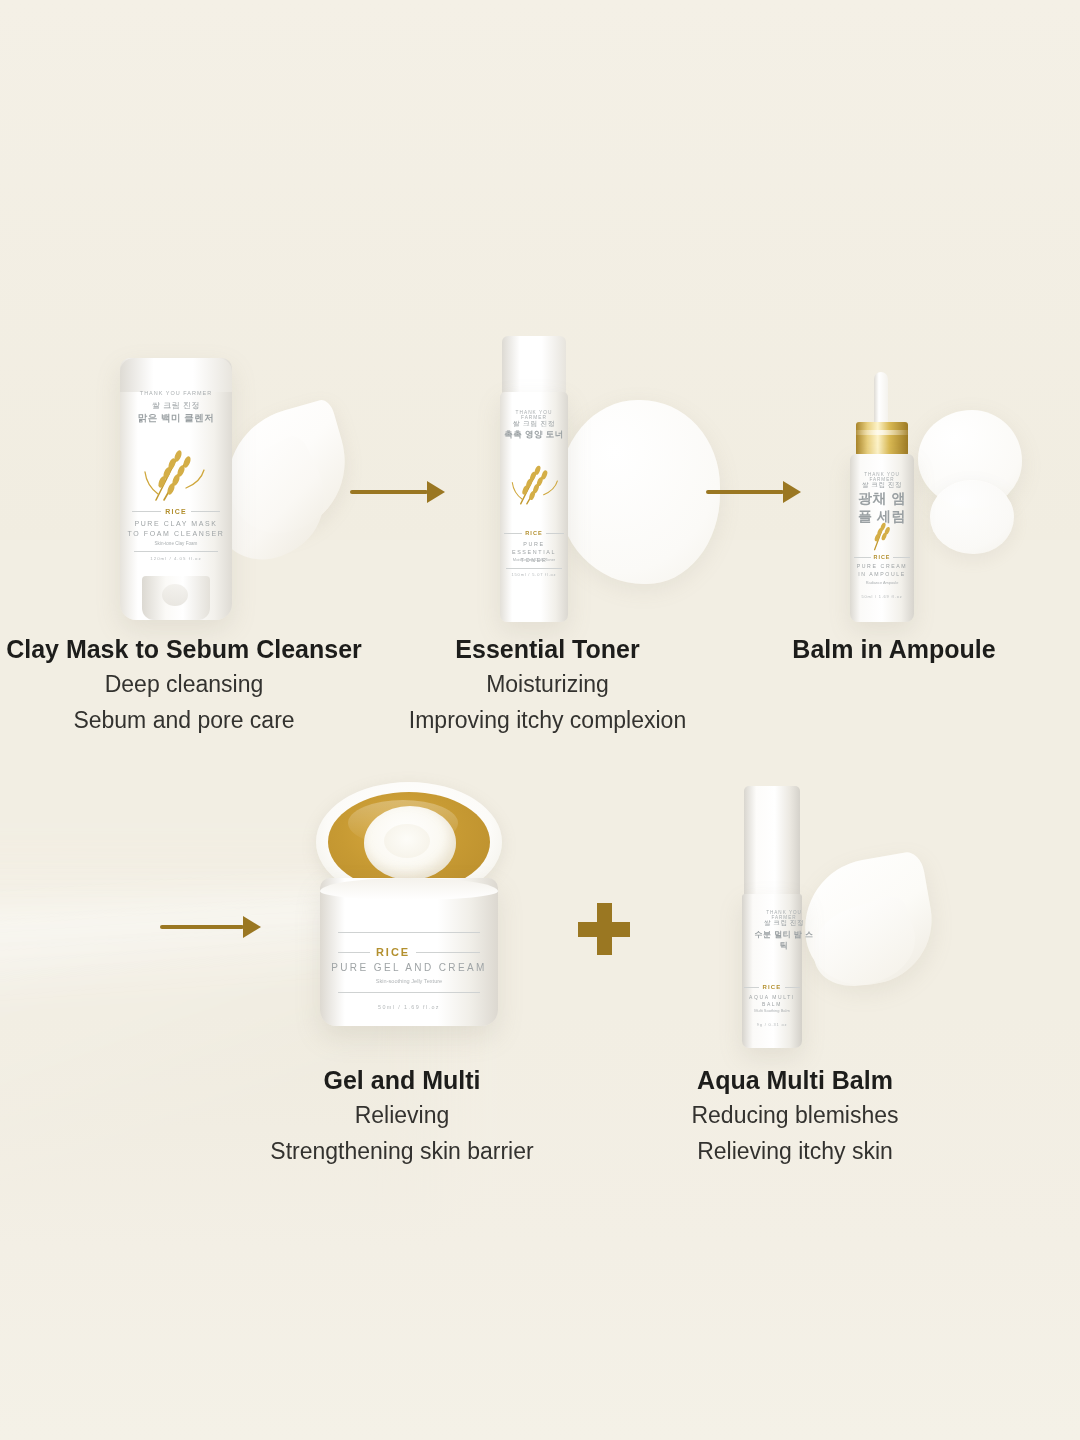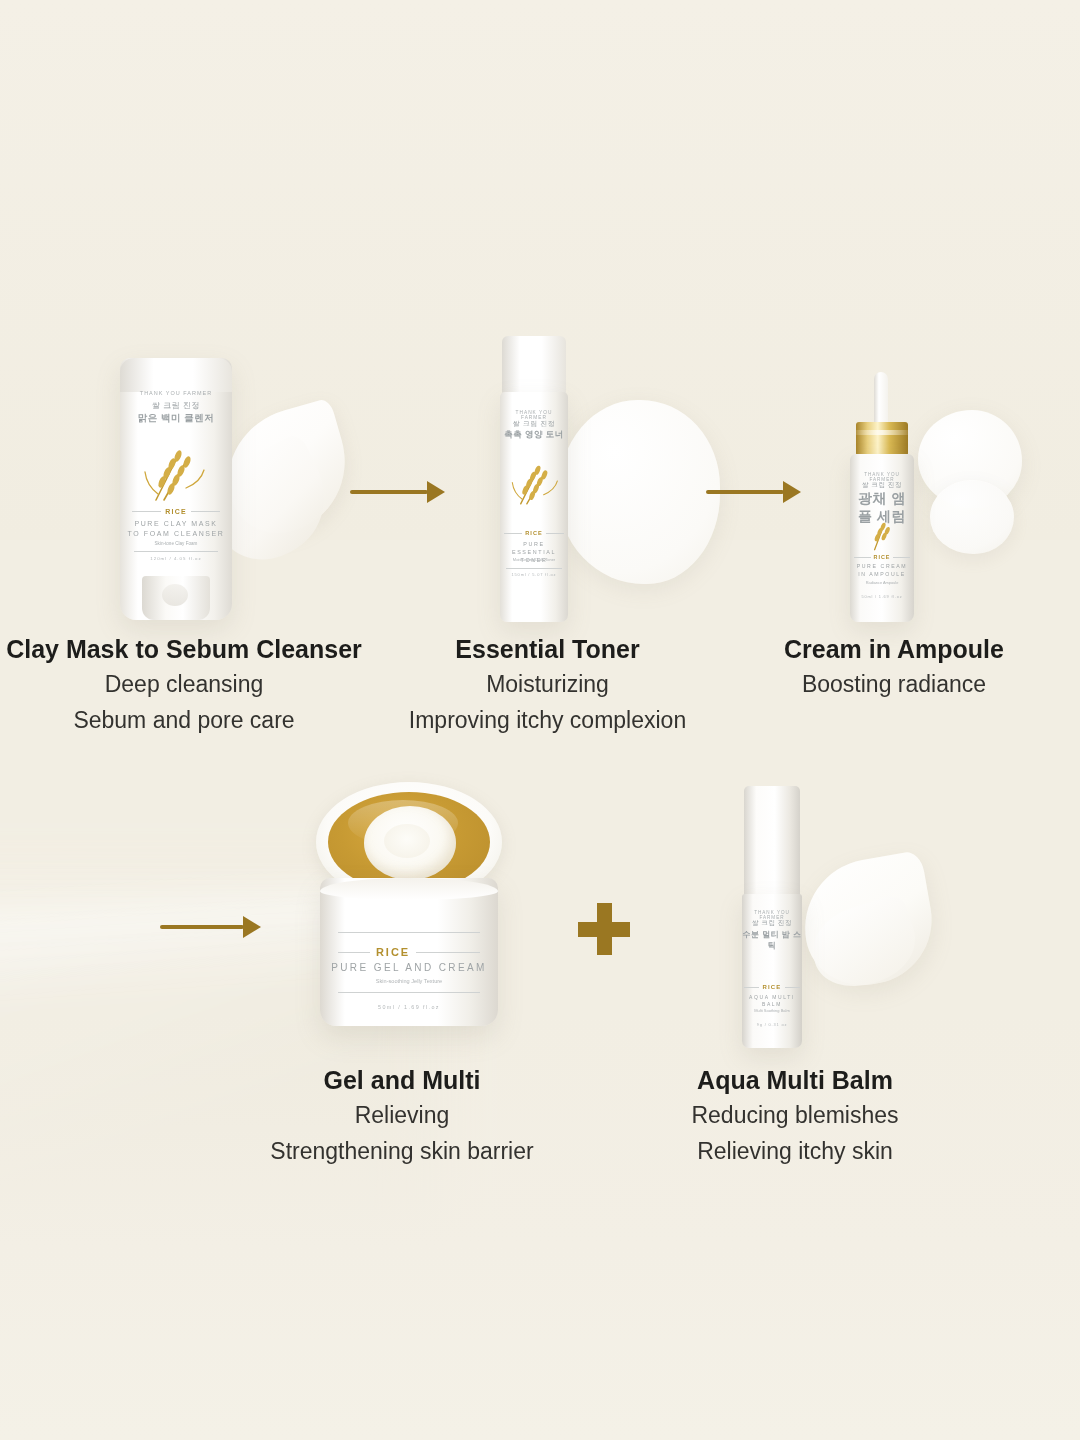--- a/index.html
+++ b/index.html
@@ -161,21 +161,21 @@
     transform:rotate(-10deg);box-shadow:0 8px 22px rgba(155,145,125,.13);}
   #balm-swatch-2{position:absolute;left:104px;top:120px;width:104px;height:78px;
     background:linear-gradient(160deg,#ffffff,#f5f2ea);
     border-radius:48% 16% 46% 48%/50% 20% 50% 46%;transform:rotate(-18deg);opacity:.9;}
   #balm-cap{position:absolute;left:36px;top:0;width:56px;height:112px;
     background:linear-gradient(90deg,#d9d6cf 0%,#fdfcfa 22%,#ffffff 55%,#ebe8e1 82%,#d5d2cb 100%);
     border-radius:5px 5px 2px 2px;}
   #balm-body{position:absolute;left:34px;top:108px;width:60px;height:154px;
     background:linear-gradient(90deg,#d7d4cd 0%,#fbfaf8 18%,#ffffff 52%,#efede7 80%,#d3d0c9 100%);
     border-radius:3px 3px 7px 7px;box-shadow:0 10px 24px rgba(150,142,124,.16);}
-  .bl-txt{position:absolute;left:34px;width:60px;text-align:center;}
+  .bl-txt{position:absolute;left:34px;width:60px;text-align:center;padding-left:12px;}
   #bl-brand{top:124px;font-size:4.6px;}
   #bl-kr1{top:133px;font-size:6.6px;}
   #bl-kr2{top:143px;font-size:8px;font-weight:bold;}
   #bl-rice-row{position:absolute;left:36px;top:198px;width:56px;display:flex;align-items:center;gap:3px;}
   #bl-rice{font-size:6px;letter-spacing:1.2px;font-weight:bold;}
   #bl-name{position:absolute;left:32px;top:208px;width:64px;text-align:center;font-size:5px;line-height:7.4px;}
   #bl-sub{position:absolute;left:32px;top:222px;width:64px;text-align:center;font-size:4px;color:#aeb2b4;}
   #bl-vol{position:absolute;left:32px;top:236px;width:64px;text-align:center;font-size:4px;color:#b4b8ba;letter-spacing:.8px;}
 
   
@@ -411,22 +411,21 @@
     <div class="line">Sebum and pore care</div>
   </div>
 
   <div class="caption" id="cap-toner">
     <div class="title">Essential Toner</div>
     <div class="line">Moisturizing</div>
     <div class="line">Improving itchy complexion</div>
   </div>
 
   <div class="caption" id="cap-ampoule">
-    <div class="title">Cream in Ampoule</div>
-    <div class="line">Boosting radiance</div>
+    <div class="title">Balm in Ampoule</div>
   </div>
 
   <div class="caption" id="cap-gelcream">
     <div class="title">Gel and Multi</div>
     <div class="line">Relieving</div>
     <div class="line">Strengthening skin barrier</div>
   </div>
 
   <div class="caption" id="cap-balm">
     <div class="title">Aqua Multi Balm</div>

